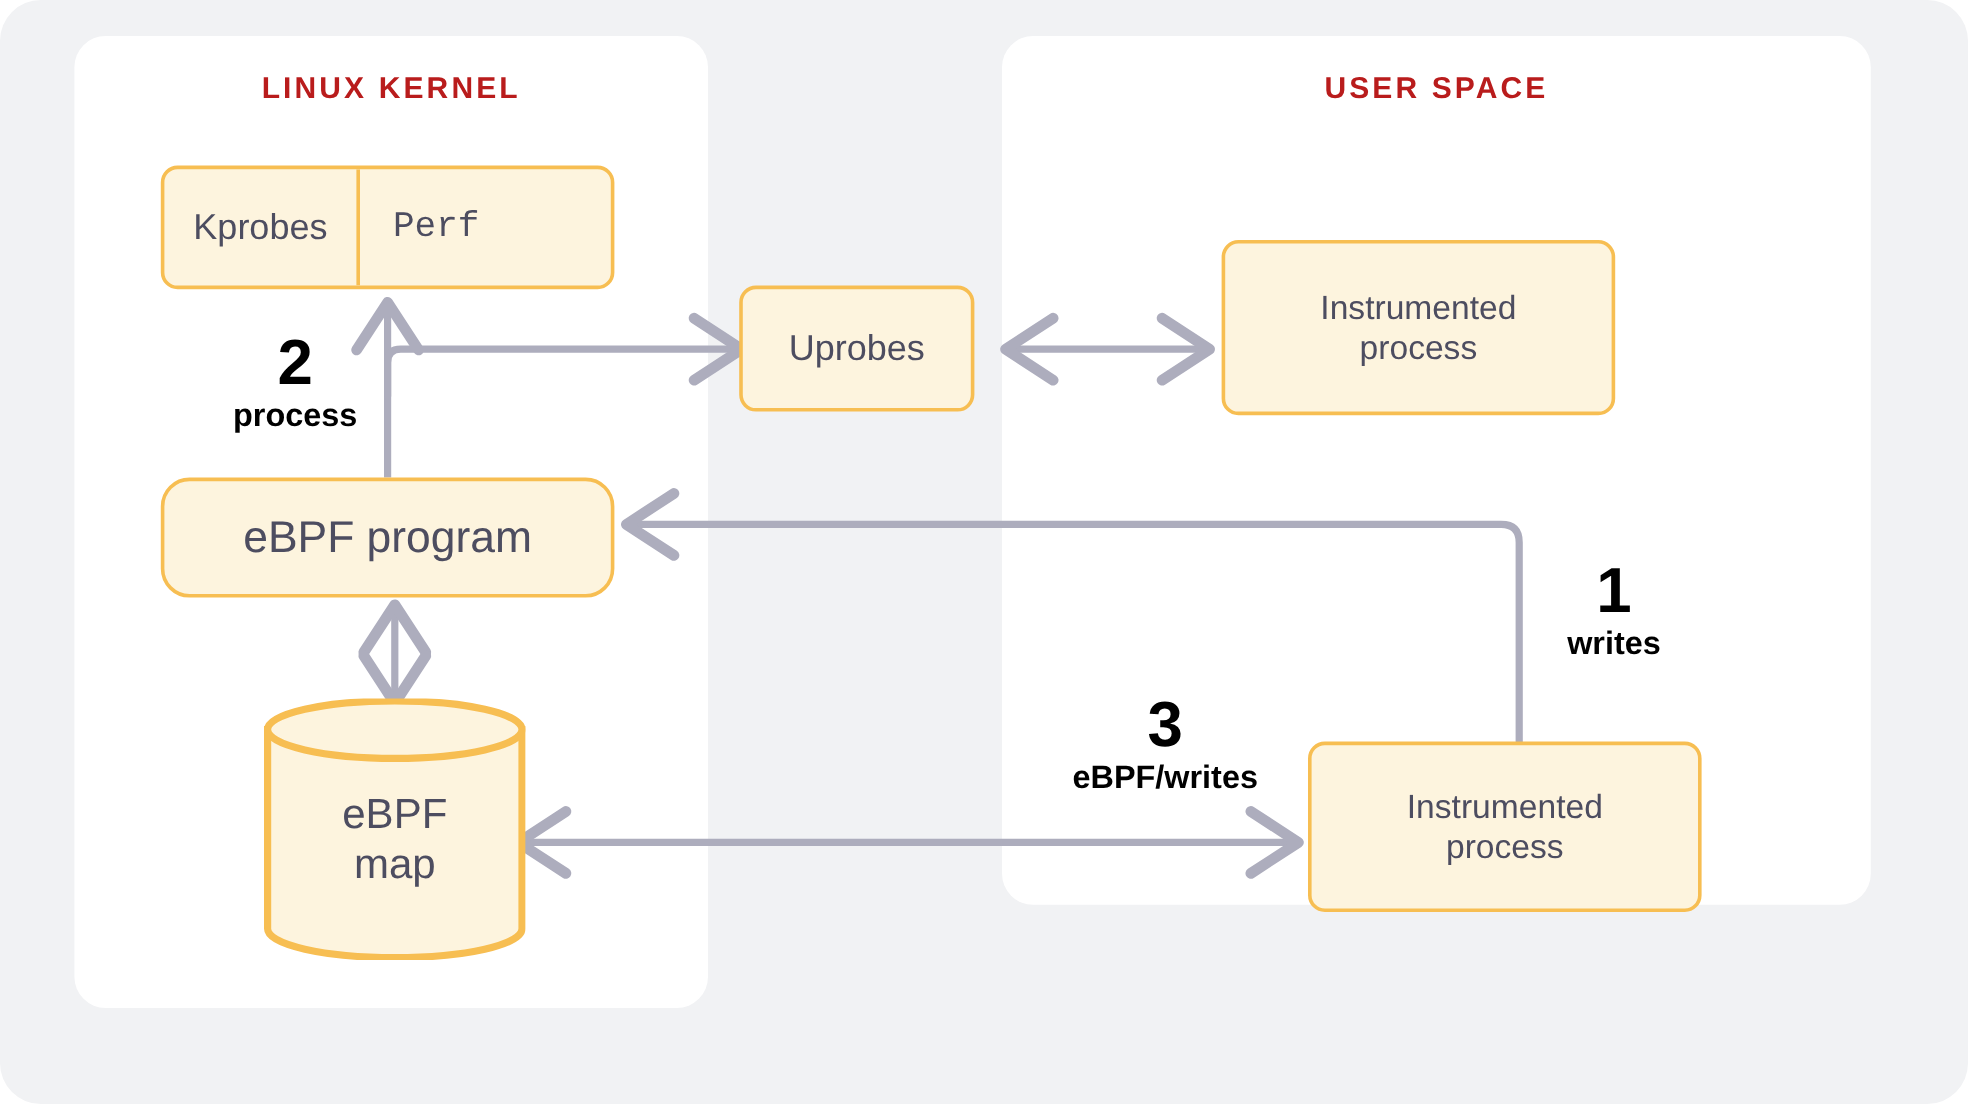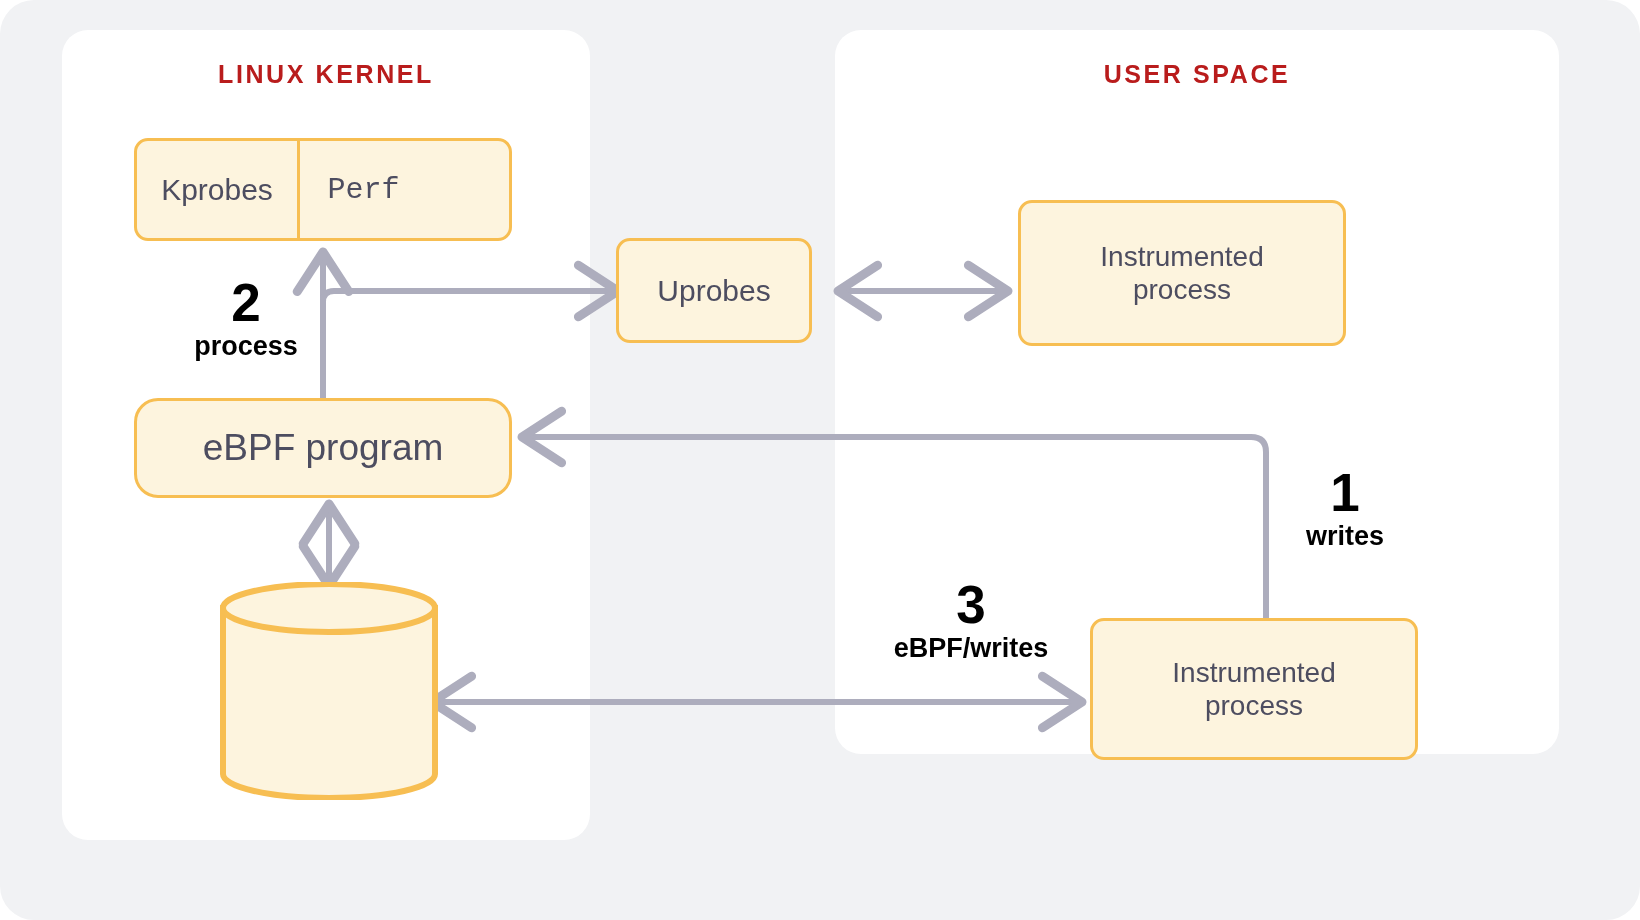--- a/index.html
+++ b/index.html
@@ -165,20 +165,24 @@
     <div class="seg" style="width:130px;font-family:Liberation Mono, monospace;">Perf</div>
   </div>
 
   <div class="node prog" style="left:134px; top:398px; width:378px; height:100px;">eBPF program</div>
 
   <div class="cylinder" style="left:220px; top:582px; width:218px; height:218px;">
     <svg width="218" height="218" viewBox="0 0 218 218">
       <path d="M3,26 L3,192 A106,24 0 0 0 215,192 L215,26 Z" fill="#fdf4de" stroke="#f7be52" stroke-width="6"></path>
       <ellipse cx="109" cy="26" rx="106" ry="24" fill="#fdf4de" stroke="#f7be52" stroke-width="6"></ellipse>
     </svg>
+    <div class="cyl-label" style="top:76px;">
+      <span>eBPF</span><br>
+      <span>map</span>
+    </div>
   </div>
 
   <div class="node small" style="left:616px; top:238px; width:196px; height:105px;">Uprobes</div>
 
   <div class="node big" style="left:1018px; top:200px; width:328px; height:146px;">
     <div>
       <span>Instrumented</span><br>
       <span>process</span>
     </div>
   </div>

